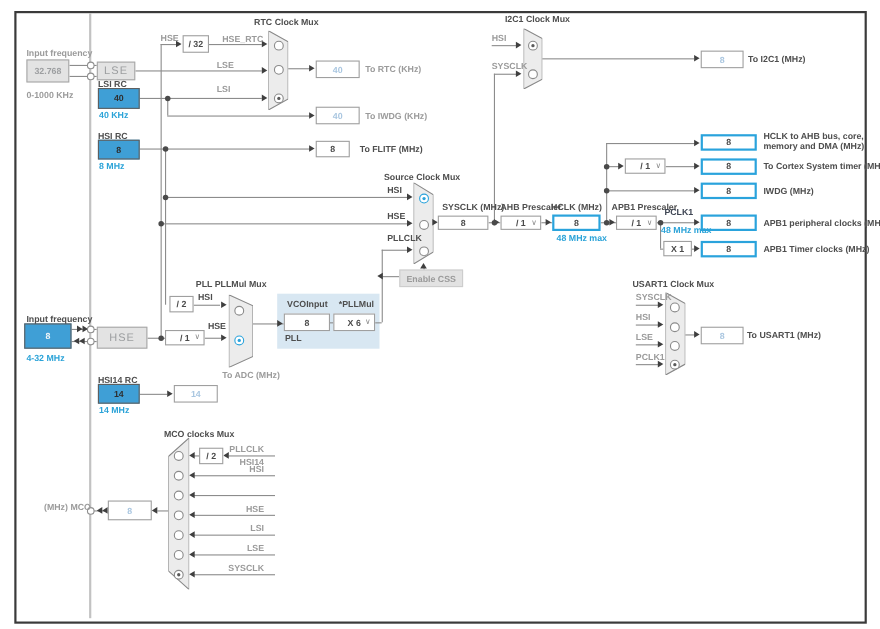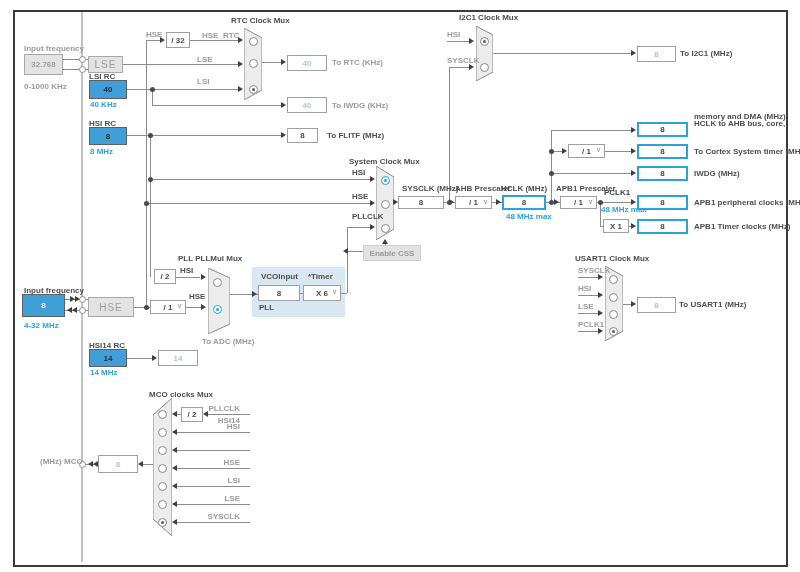--- a/index.html
+++ b/index.html
@@ -205,21 +205,21 @@
   <div class="lbl g" style="left:447px;top:30px">HSI</div>
   <div class="lbl g" style="left:447px;top:56px">SYSCLK</div>
   <svg class="mux" style="left:476px;top:26px" width="17" height="55">
       <polygon points="0,0 17,9 17,46 0,55" fill="#ececec" stroke="#888" stroke-width="1"></polygon>
     </svg>
   <span class="r sel" style="left:479.5px;top:36.5px"></span>
   <span class="r" style="left:479.5px;top:62.5px"></span>
   <div class="vb pale" style="left:637px;top:46px;width:39px;height:16px">8</div>
   <div class="lbl" style="left:680px;top:49px">To I2C1 (MHz)</div>
 
-  <div class="lbl" style="left:349px;top:157px">System Clock Mux</div>
+  <div class="lbl" style="left:349px;top:157px">Source Clock Mux</div>
   <div class="lbl" style="left:352px;top:168px">HSI</div>
   <div class="lbl" style="left:352px;top:192px">HSE</div>
   <div class="lbl" style="left:352px;top:212px">PLLCLK</div>
   <svg class="mux" style="left:376px;top:166px" width="18" height="74">
       <polygon points="0,0 18,11 18,63 0,74" fill="#ececec" stroke="#888" stroke-width="1"></polygon>
     </svg>
   <span class="r selb" style="left:380.5px;top:175.5px"></span>
   <span class="r" style="left:380.5px;top:199.5px"></span>
   <span class="r" style="left:380.5px;top:223.5px"></span>
   <div class="btn" style="left:363px;top:245px;width:58px;height:16px">Enable CSS</div>
@@ -242,21 +242,21 @@
   <div class="lbl navy" style="left:604px;top:188px">PCLK1</div>
   <div class="lbl b" style="left:601px;top:205px">48 MHz max</div>
   <div class="vb" style="left:603px;top:219px;width:26px;height:14px">X 1</div>
   <div class="dd" style="left:568px;top:144px;width:37px;height:14px">
       <span>/ 1</span>
       <i class="ch">∨</i>
     </div>
 
   <div class="vb ob" style="left:637px;top:122px;width:51px;height:15px">8</div>
   <div class="lbl" style="left:694px;top:119px">HCLK to AHB bus, core,</div>
-  <div class="lbl" style="left:694px;top:112px">memory and DMA (MHz)</div>
+  <div class="lbl" style="left:694px;top:128px">memory and DMA (MHz)</div>
   <div class="vb ob" style="left:637px;top:144px;width:51px;height:15px">8</div>
   <div class="lbl" style="left:694px;top:147px">To Cortex System timer (MHz)</div>
   <div class="vb ob" style="left:637px;top:166px;width:51px;height:15px">8</div>
   <div class="lbl" style="left:694px;top:169px">IWDG (MHz)</div>
   <div class="vb ob" style="left:637px;top:195px;width:51px;height:15px">8</div>
   <div class="lbl" style="left:694px;top:198px">APB1 peripheral clocks (MHz)</div>
   <div class="vb ob" style="left:637px;top:219px;width:51px;height:15px">8</div>
   <div class="lbl" style="left:694px;top:222px">APB1 Timer clocks (MHz)</div>
 
   <div class="lbl" style="left:178px;top:254px">PLL PLLMul Mux</div>
@@ -268,21 +268,21 @@
     </div>
   <div class="lbl" style="left:189px;top:292px">HSE</div>
   <svg class="mux" style="left:208px;top:268px" width="22" height="66">
       <polygon points="0,0 22,10 22,56 0,66" fill="#ececec" stroke="#888" stroke-width="1"></polygon>
     </svg>
   <span class="r" style="left:212.5px;top:277.5px"></span>
   <span class="r selb" style="left:212.5px;top:304.5px"></span>
 
   <div class="lbl" style="left:261px;top:272px">VCOInput</div>
   <div class="vb" style="left:258px;top:285px;width:42px;height:16px">8</div>
-  <div class="lbl" style="left:308px;top:272px">*Timer</div>
+  <div class="lbl" style="left:308px;top:272px">*PLLMul</div>
   <div class="dd" style="left:303px;top:285px;width:38px;height:16px">
       <span>X 6</span>
       <i class="ch">∨</i>
     </div>
   <div class="lbl" style="left:259px;top:303px">PLL</div>
 
   <div class="lbl" style="left:24px;top:286px">Input frequency</div>
   <div class="vb src wht" style="left:22px;top:294px;width:43px;height:23px">8</div>
   <div class="lbl b" style="left:24px;top:321px">4-32 MHz</div>
   <div class="vb dis fs10" style="left:88px;top:297px;width:46px;height:20px">HSE</div>

